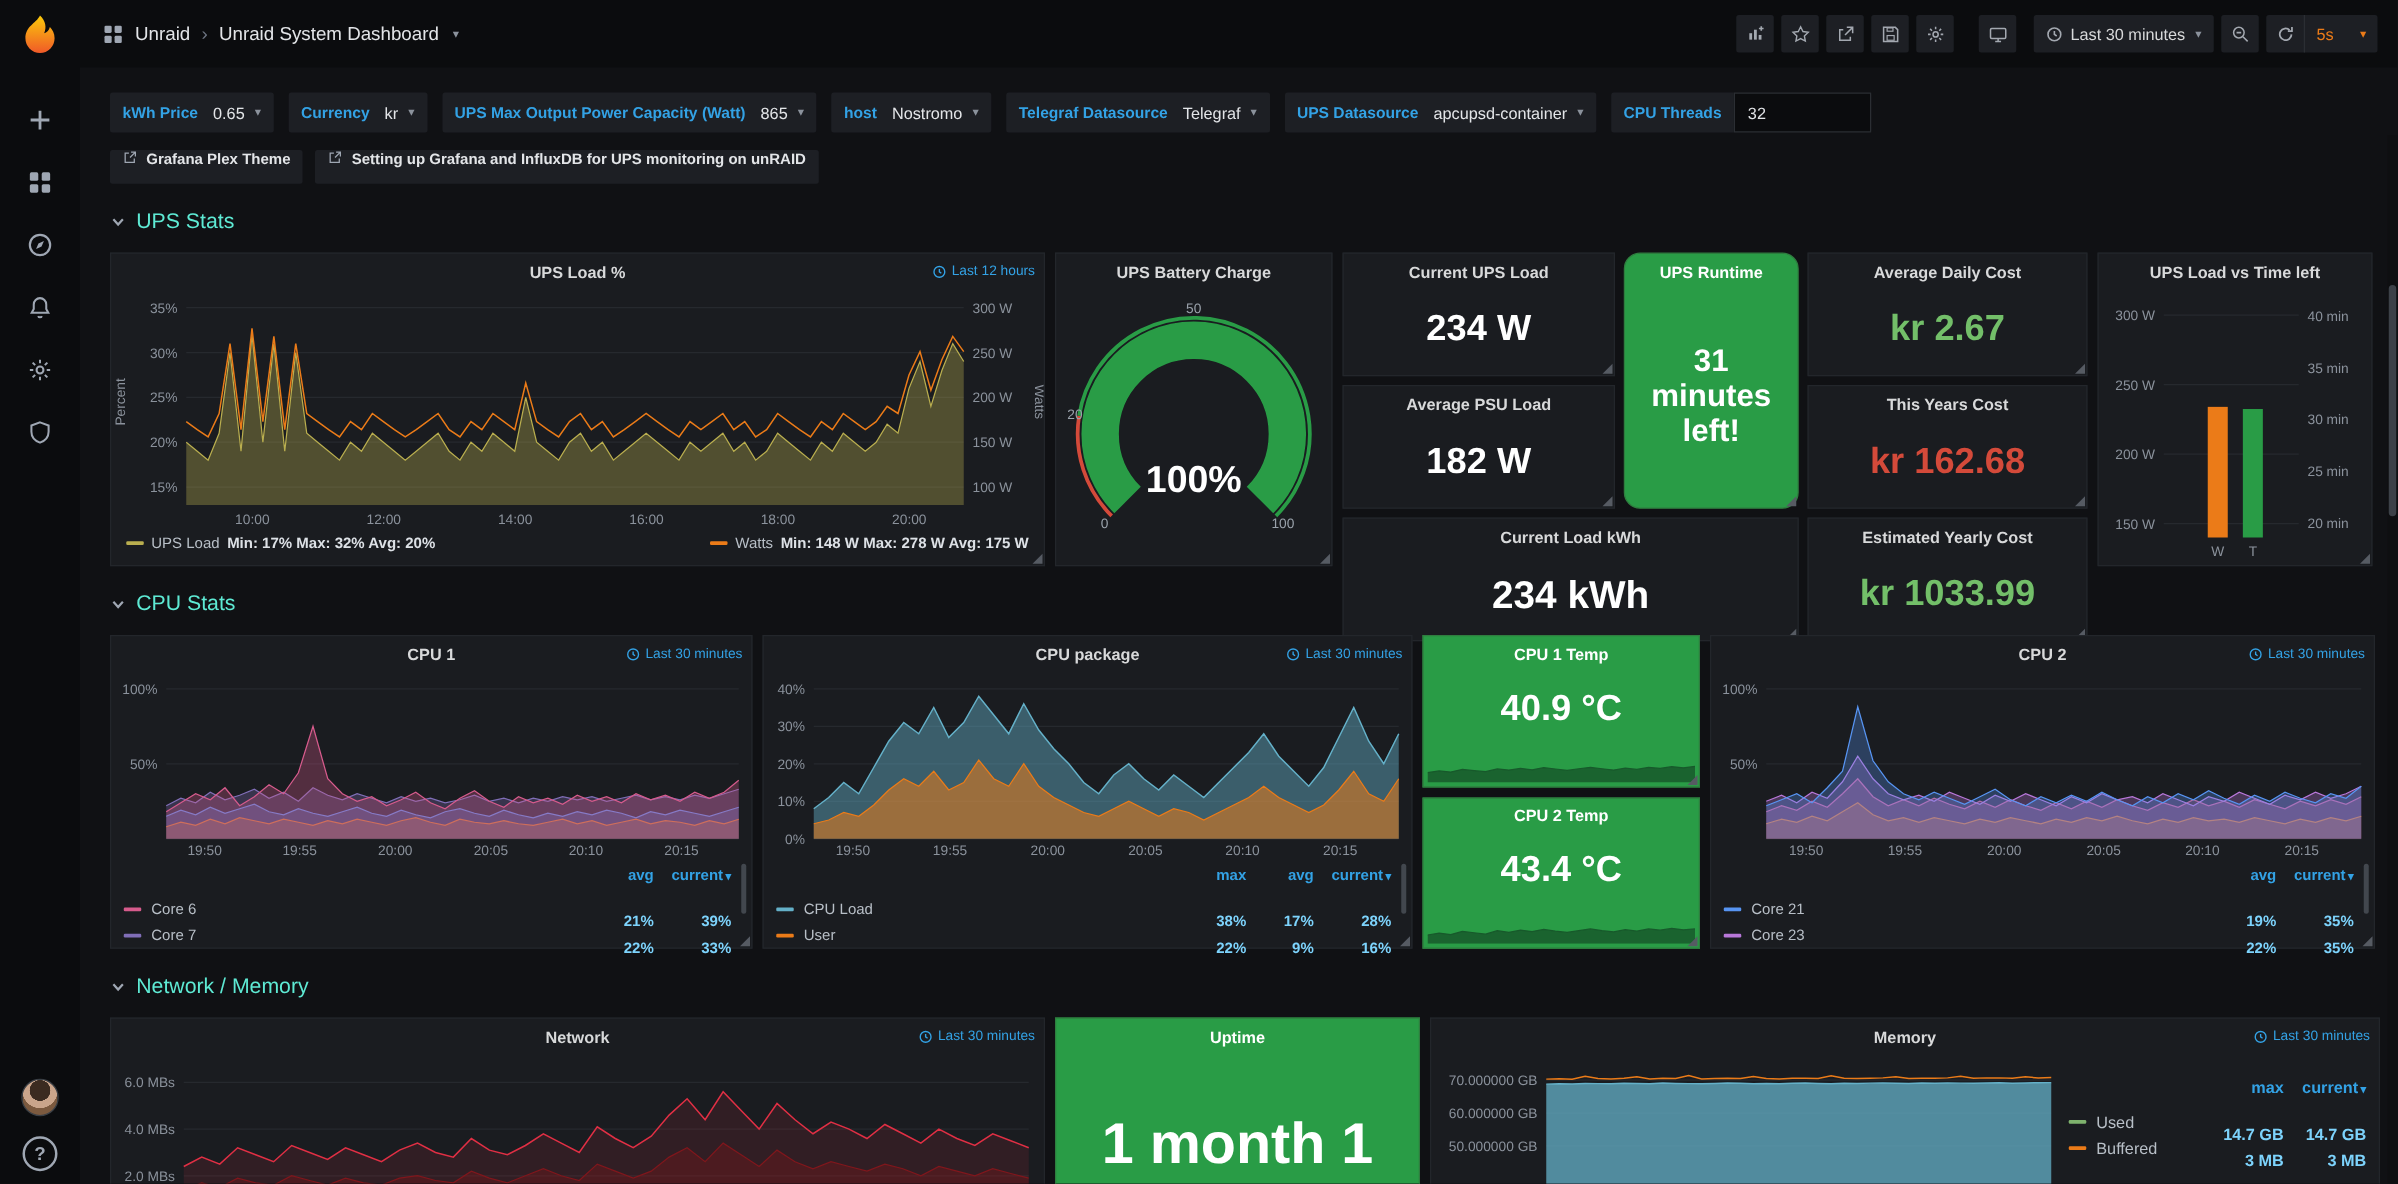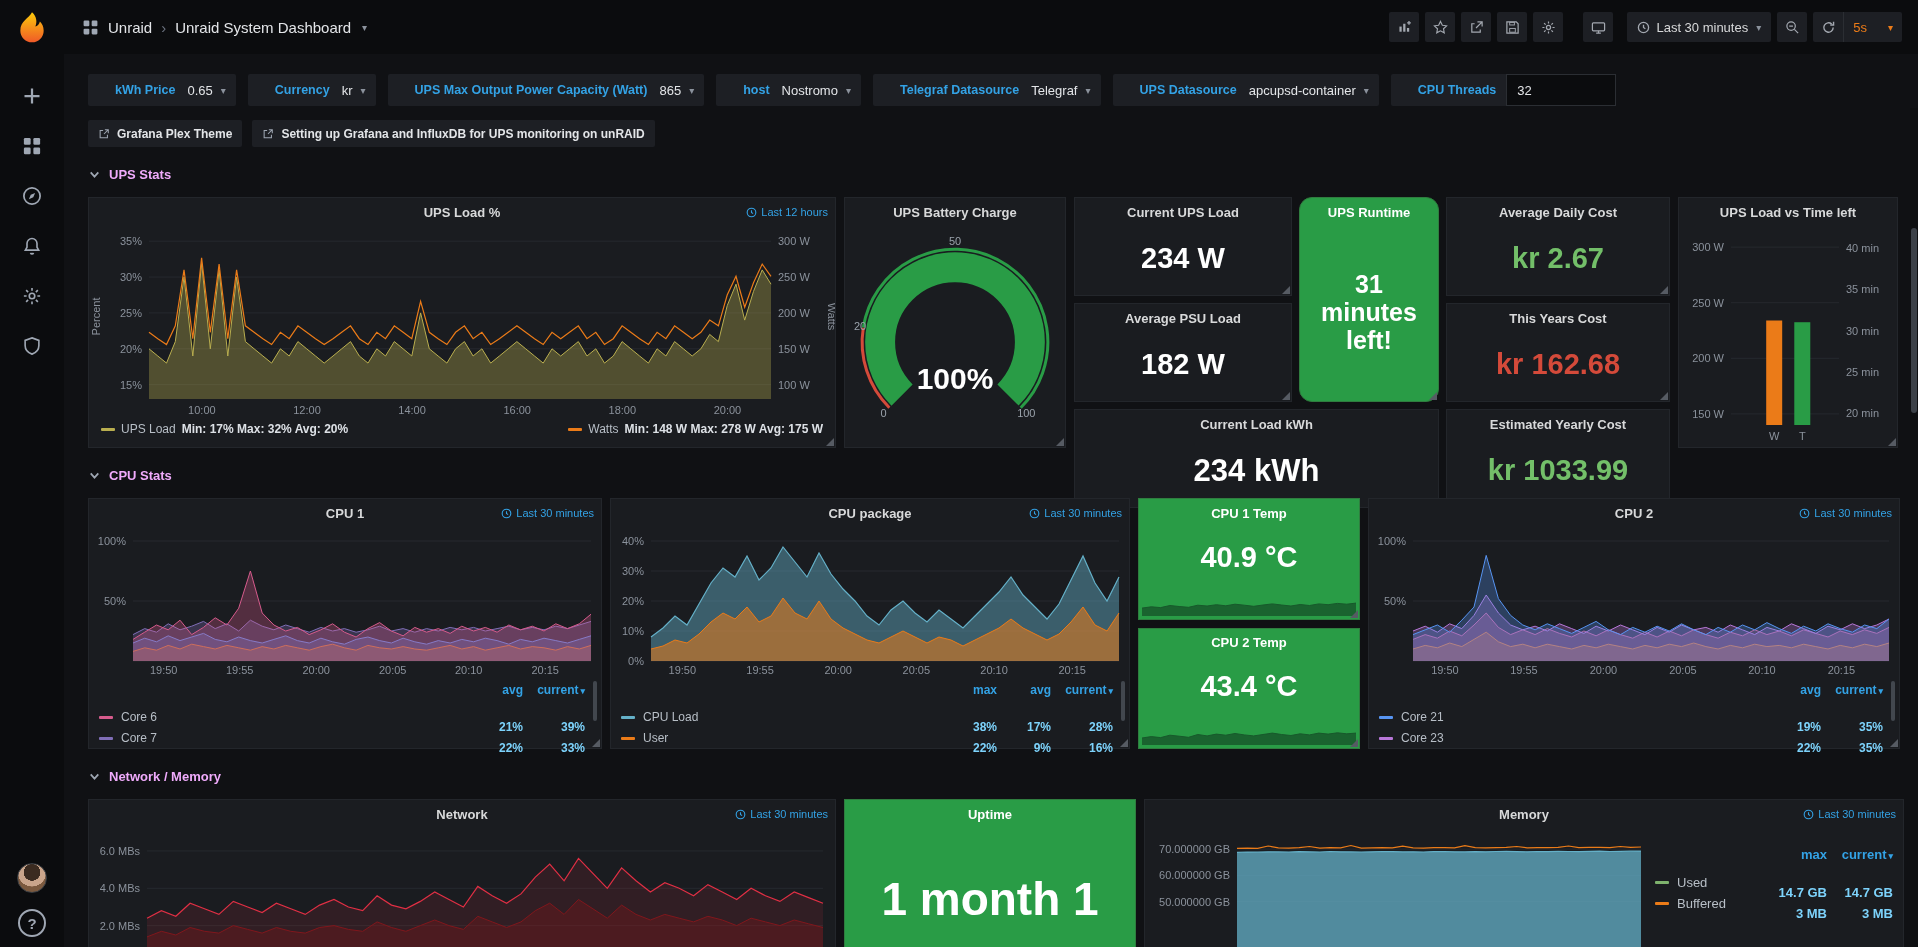--- a/index.html
+++ b/index.html
@@ -36,32 +36,32 @@
   .time-btn{height:30px;background:#1d1f24;border:none;border-radius:2px;color:#d8d9da;font-size:13px;
     display:flex;align-items:center;gap:6px;padding:0 10px;cursor:pointer;}
   .time-btn svg{width:13px;height:13px;color:#a3a8b0;}
   .refresh-group{display:flex;align-items:center;background:#1d1f24;border-radius:2px;height:30px;}
   .refresh-group .icon-btn{background:none;}
   .refresh-int{height:30px;background:none;border:none;border-left:1px solid #2b2e33;color:#eb7b18;
     font-size:13px;font-weight:400;display:flex;align-items:center;gap:19px;padding:0 9px;cursor:pointer;}
   
   .dash{flex:1;padding:20px 14px 0 24px;overflow:hidden;position:relative;}
   .submenu{display:flex;gap:12px;align-items:center;flex-wrap:wrap;}
-  .var-chip{display:flex;align-items:center;height:32px;background:#1d1f24;border-radius:2px;cursor:pointer;padding-left:17px;}
+  .var-chip{display:flex;align-items:center;height:32px;background:#1d1f24;border-radius:2px;cursor:pointer;}
   .var-label{color:#33a2e5;font-size:12.5px;font-weight:600;padding:0 10px;}
   .var-value{color:#e3e5e8;font-size:13px;padding:0 10px 0 2px;display:flex;align-items:center;gap:6px;}
   .var-input{background:#0b0c0e;border:1px solid #2b2e33;color:#e3e5e8;height:32px;min-width:110px;
     display:flex;align-items:center;padding:0 10px;}
   .links-row{display:flex;gap:10px;margin-top:14px;}
-  .dash-link{display:flex;align-items:center;gap:7px;height:27px;background:#1d1f24;border-radius:2px;
+  .dash-link{display:flex;align-items:flex-start;gap:7px;height:27px;background:#1d1f24;border-radius:2px;
     color:#e3e5e8;font-size:12px;font-weight:600;padding:0 10px;text-decoration:none;cursor:pointer;}
   .dash-link svg{width:12px;height:12px;color:#9fa7b3;}
   .section{display:flex;align-items:center;gap:8px;margin:20px 0 15px;cursor:pointer;}
   .sec-chev{color:#9fa7b3;display:flex;}
-  .sec-title{font-size:13px;font-weight:700;color:#f0abfc;}
+  .sec-title{font-size:17px;font-weight:400;color:#5eead4;}
   .row{display:flex;gap:8px;}
   .row>*{flex-shrink:0;}
   .row-h{height:251px;}
   
   .panel{background:#1a1c20;border:1px solid #23262b;position:relative;display:flex;flex-direction:column;min-width:0;}
   .panel::after{content:"";position:absolute;right:1px;bottom:1px;width:0;height:0;border-style:solid;
     border-width:0 0 8px 8px;border-color:transparent transparent #565b63 transparent;}
   .panel-header{height:28px;display:flex;align-items:center;justify-content:center;position:relative;
     flex-shrink:0;cursor:pointer;}
   .panel-title{font-size:13px;font-weight:600;color:#d8d9da;white-space:nowrap;}

